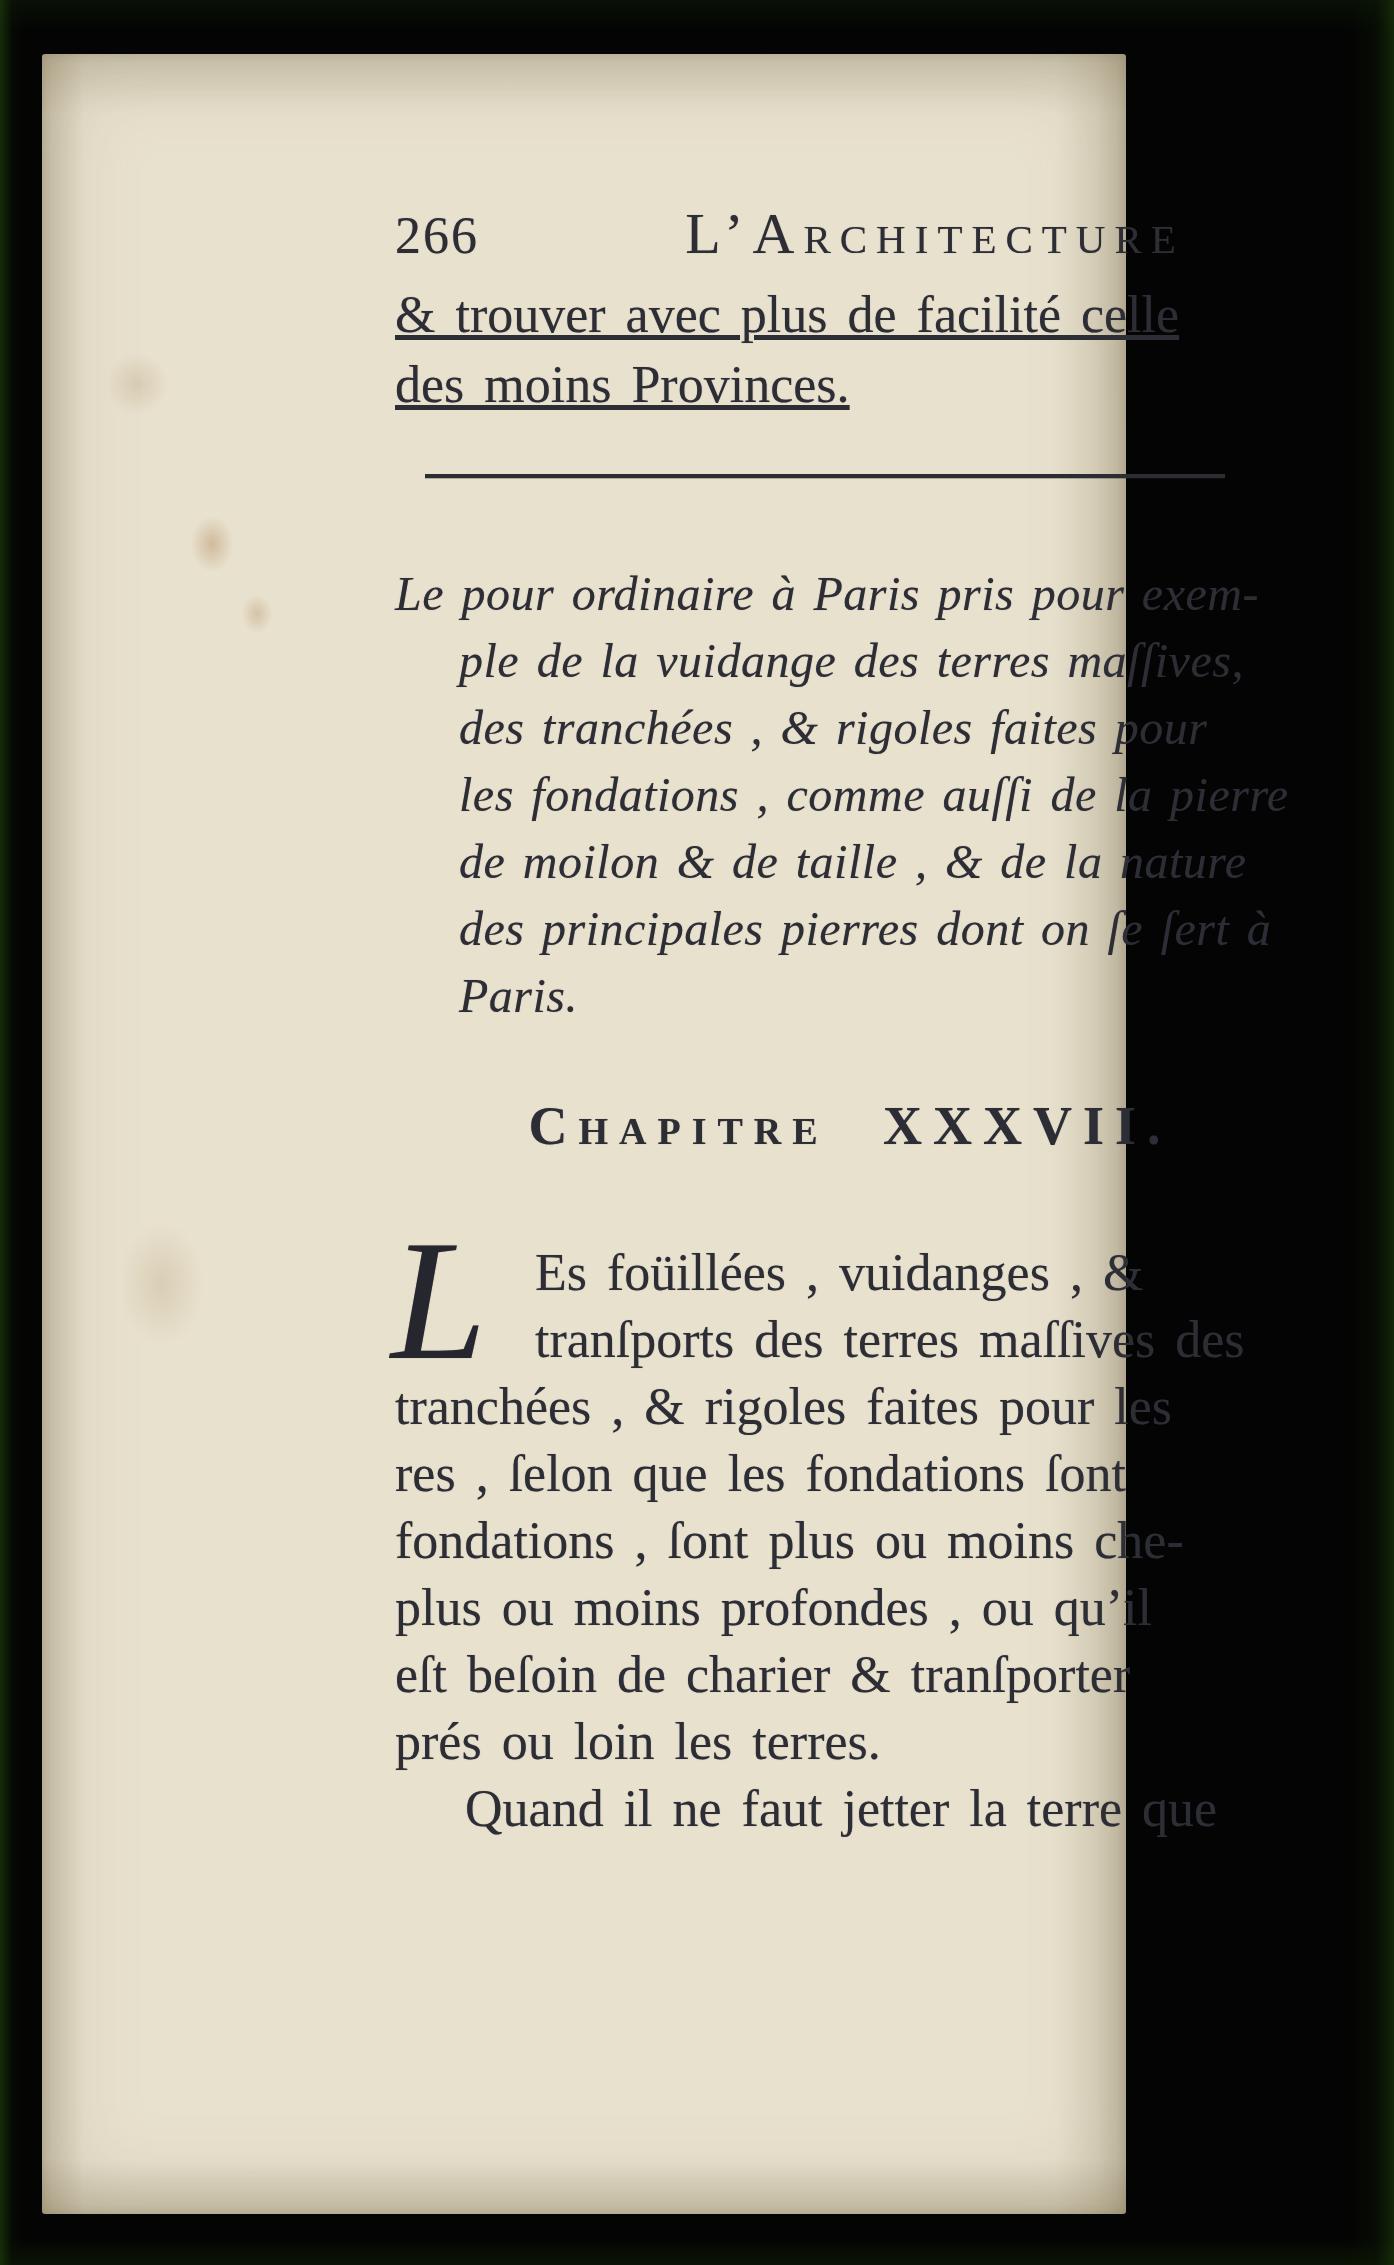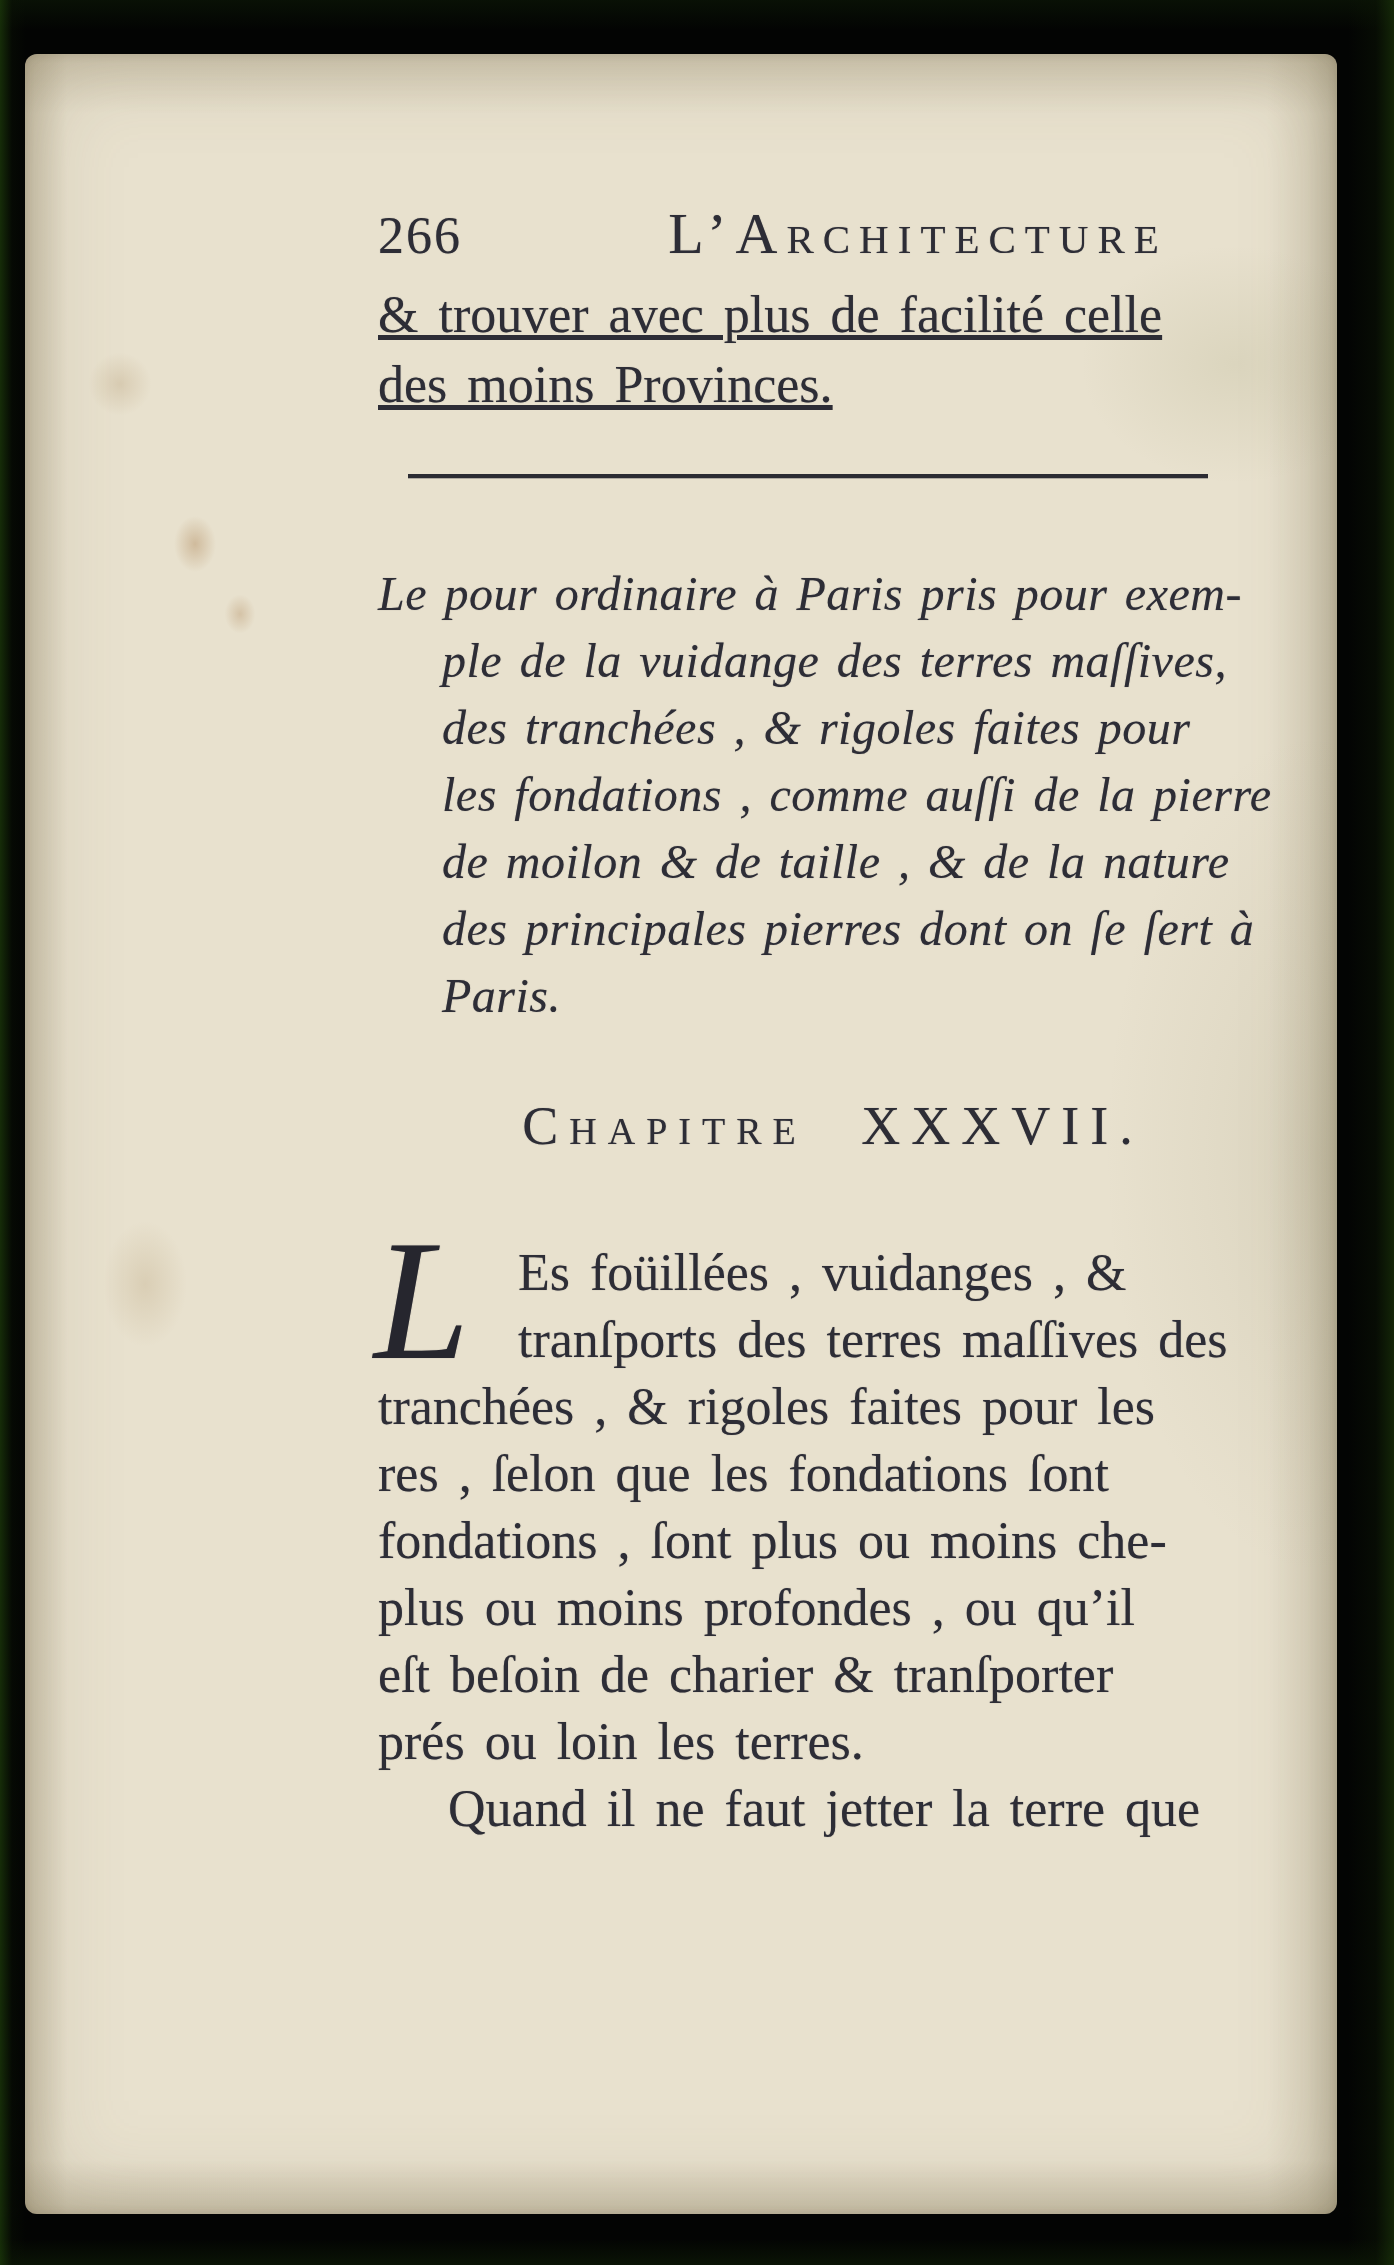--- a/index.html
+++ b/index.html
@@ -13,23 +13,23 @@
       linear-gradient(90deg, rgba(28,58,10,0.75) 0px, rgba(10,18,4,0.4) 12px, transparent 26px),
       linear-gradient(270deg, rgba(26,52,10,0.7) 0px, rgba(12,22,5,0.45) 18px, transparent 46px),
       linear-gradient(0deg, rgba(18,36,8,0.5) 0px, transparent 26px),
       linear-gradient(180deg, rgba(16,32,8,0.45) 0px, transparent 30px),
       #030403;
     font-family:"Liberation Serif", serif;
   }
 
   .paper {
     position:absolute;
-    left:25px; top:54px;
-    width:1312px; height:2160px;
-    border-radius:12px;
+    left:42px; top:54px;
+    width:1084px; height:2160px;
+    border-radius:3px;
     background:
       radial-gradient(ellipse 30px 40px at 170px 490px, rgba(167,124,75,.38), transparent 70%),
       radial-gradient(ellipse 22px 28px at 215px 560px, rgba(167,124,75,.3), transparent 70%),
       radial-gradient(ellipse 60px 90px at 120px 1230px, rgba(160,130,80,.2), transparent 70%),
       radial-gradient(ellipse 45px 45px at 95px 330px, rgba(160,128,80,.22), transparent 70%),
       radial-gradient(ellipse 220px 170px at 1210px 310px, rgba(150,150,105,.16), transparent 70%),
       radial-gradient(ellipse 300px 600px at 1290px 1100px, rgba(140,135,100,.14), transparent 70%),
       linear-gradient(90deg, rgba(120,105,70,.24) 0px, transparent 42px),
       linear-gradient(270deg, rgba(110,100,68,.28) 0px, rgba(130,118,82,.12) 30px, transparent 70px),
       linear-gradient(0deg, rgba(120,105,70,.24) 0px, transparent 55px),
@@ -86,21 +86,21 @@
     line-height:67px;
     word-spacing:5px;
     letter-spacing:0.5px;
     white-space:nowrap;
   }
   .summary .line.indent { padding-left:64px; }
 
   .chapheading {
     margin:62px 0 0 0;
     text-align:center;
-    font-weight:normal;
+    font-weight:bold;
     font-variant:small-caps;
     font-size:54px;
     letter-spacing:11px;
     word-spacing:30px;
     line-height:70px;
   }
 
   .bodytext { margin-top:78px; }
   .bodytext .line {
     font-size:52px;

